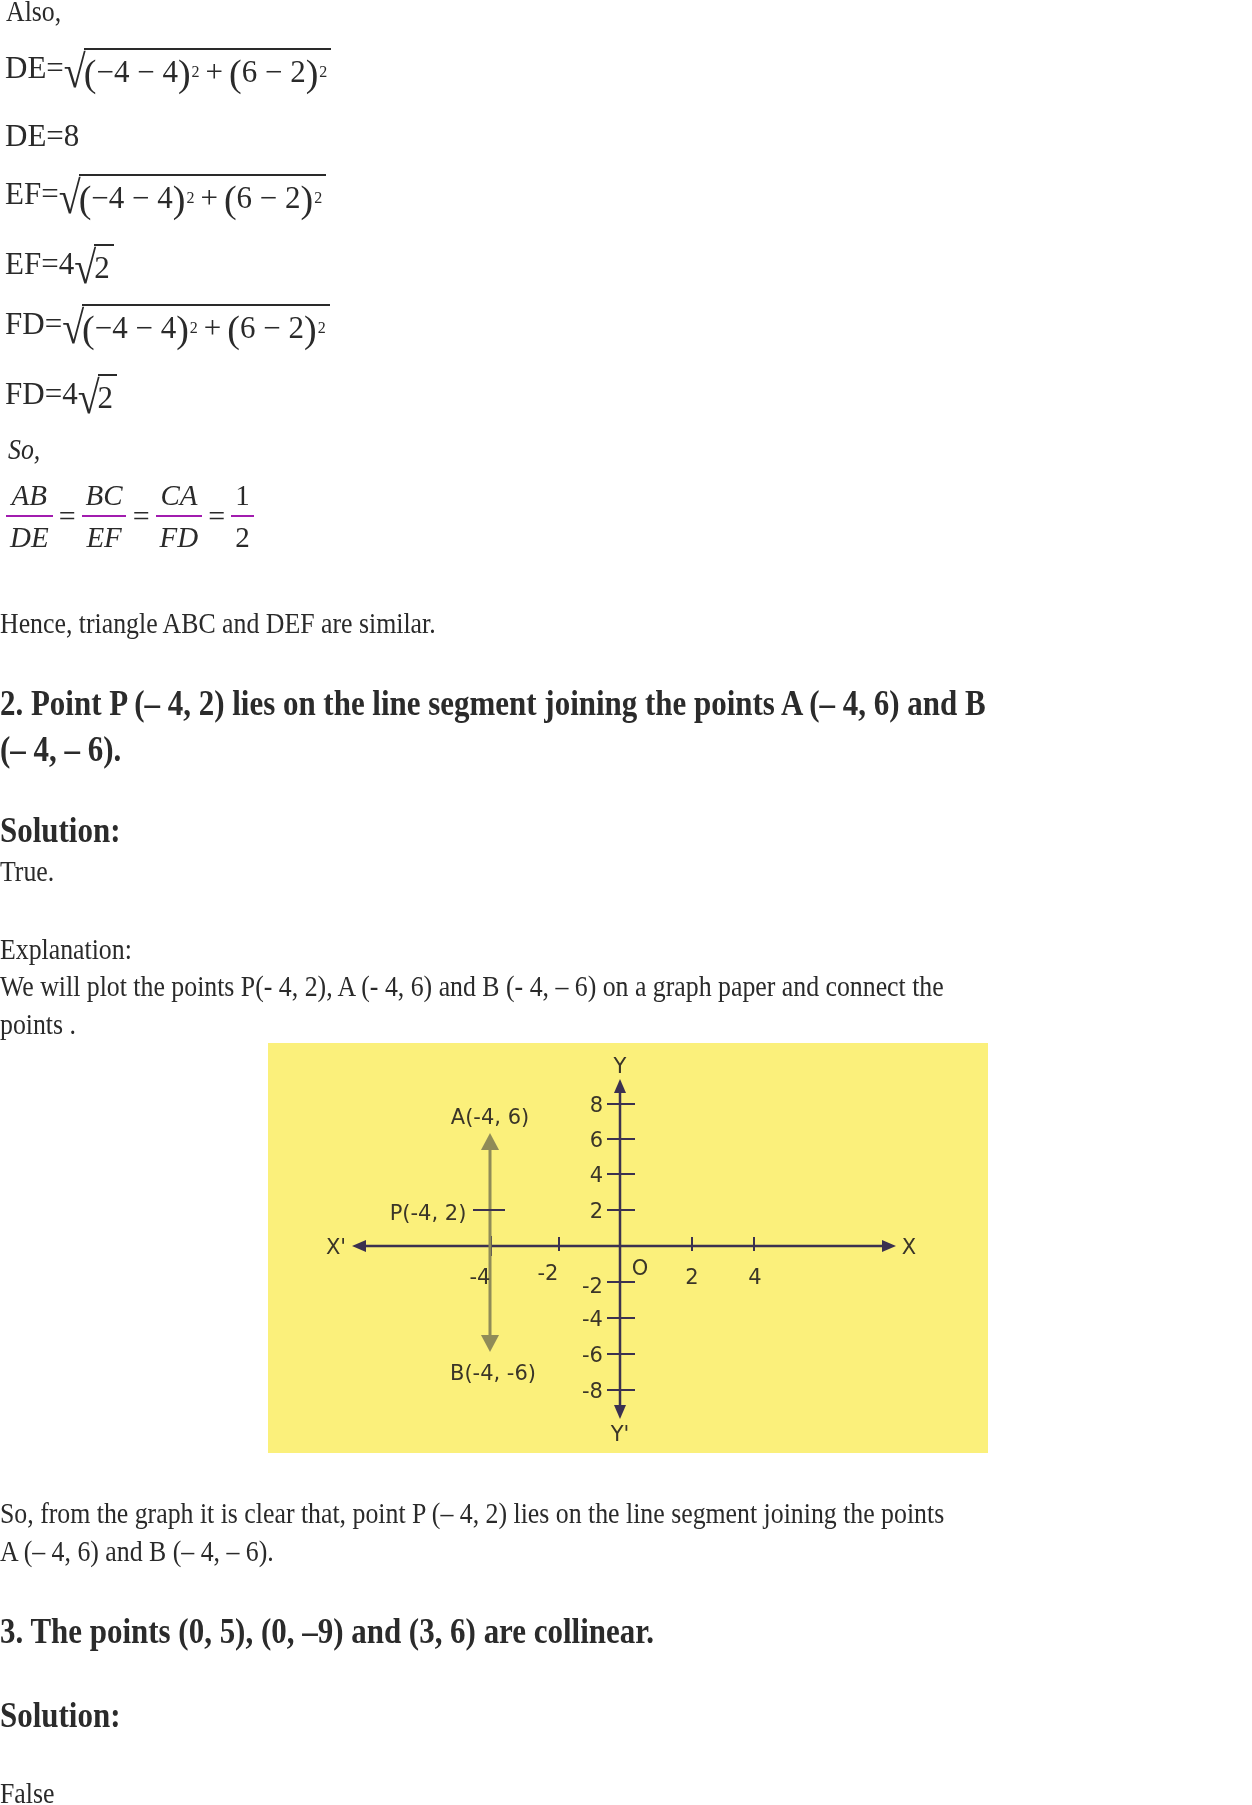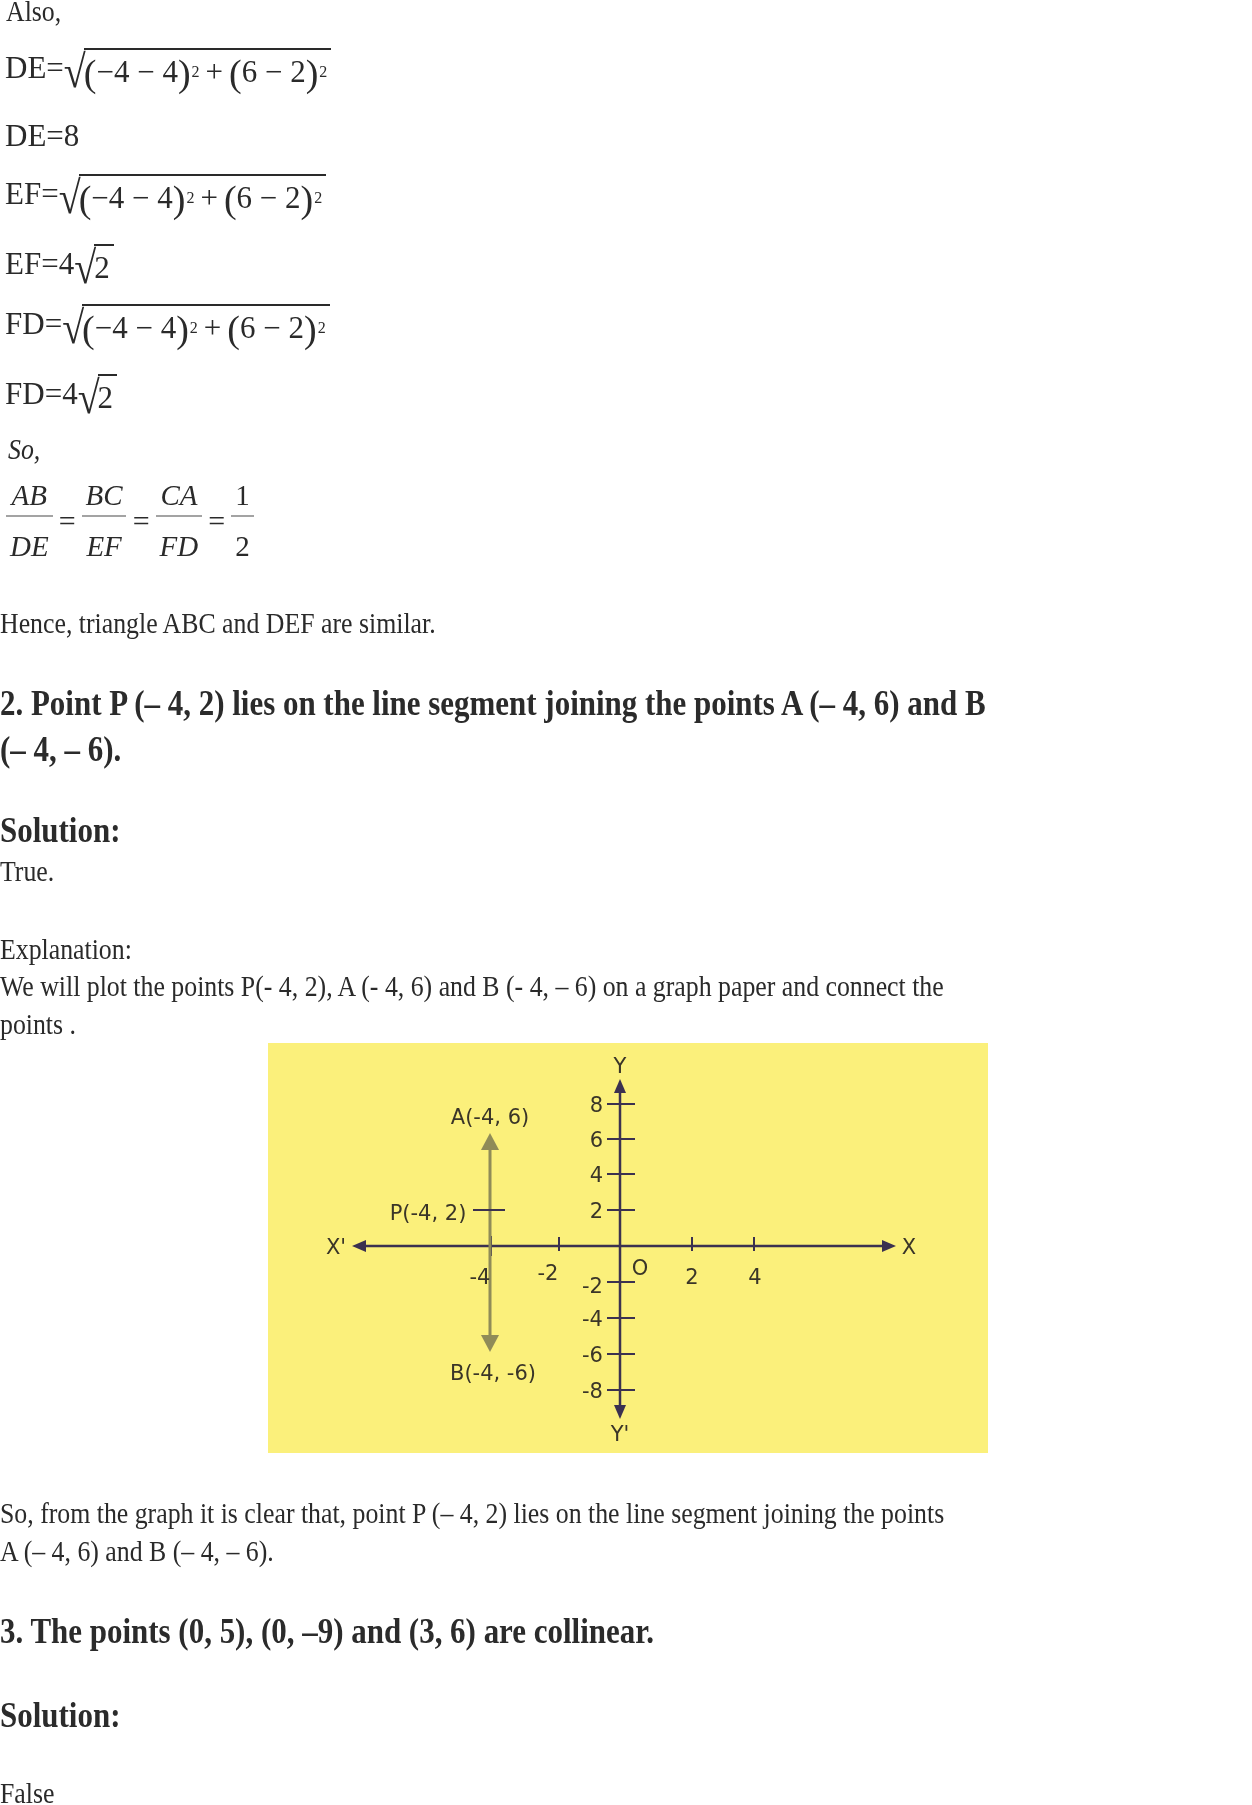--- a/index.html
+++ b/index.html
@@ -19,21 +19,21 @@
   }
   .eq { font-size: 31px; line-height: 40px; display: flex; align-items: flex-start; }
   .rad { display: inline-flex; align-items: flex-end; }
   .rad-sign { font-size: 40px; line-height: 40px; transform: scaleY(1.15); display: inline-block; margin-right: -2px; }
   .rad-body { border-top: 2px solid #2a2a2a; padding: 2px 4px 0 0; display: inline-flex; align-items: flex-end; }
   .paren { font-size: 38px; line-height: 38px; }
   sup { font-size: 16px; vertical-align: 18px; margin-left: 1px; }
   .ital { font-style: italic; }
   .frac { display: inline-flex; flex-direction: column; align-items: center; font-style: italic; font-size: 29px; line-height: 34px; }
   .frac .num { padding: 0 4px 3px; }
-  .frac .den { border-top: 2px solid #a3a3a3; padding: 12px 4px 0; }
+  .frac .den { border-top: 2px solid #a21caf; padding: 3px 4px 0; }
   .op { font-size: 30px; margin: 0 6px; align-self: center; }
   .graph { position: absolute; left: 268px; top: 1043px; width: 720px; height: 410px; background: #fbf07b; }
   .graph svg { position: absolute; left: 0; top: 0; }
   .gl { font-family: "DejaVu Sans", "Liberation Sans", sans-serif; fill: #3a3528; font-size: 21px; }
 </style>
 </head>
 <body>
 
 <div class="abs txt" style="top:-6px;left:6px;">Also,</div>
 

